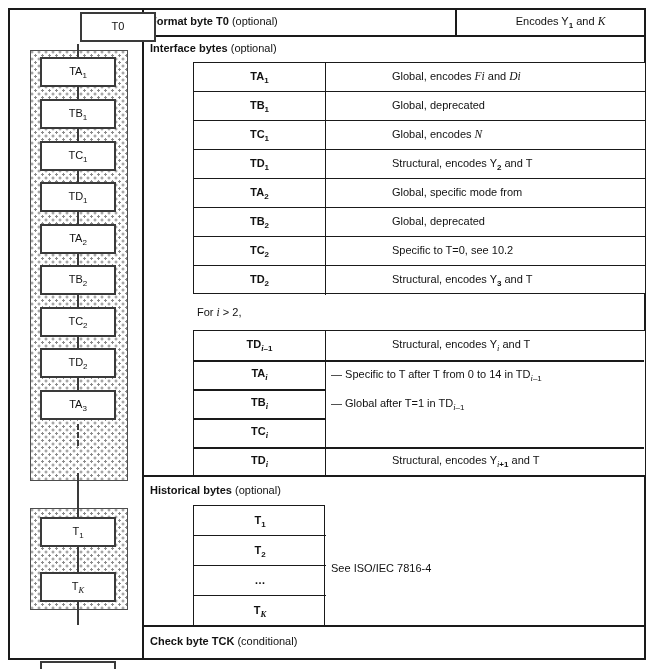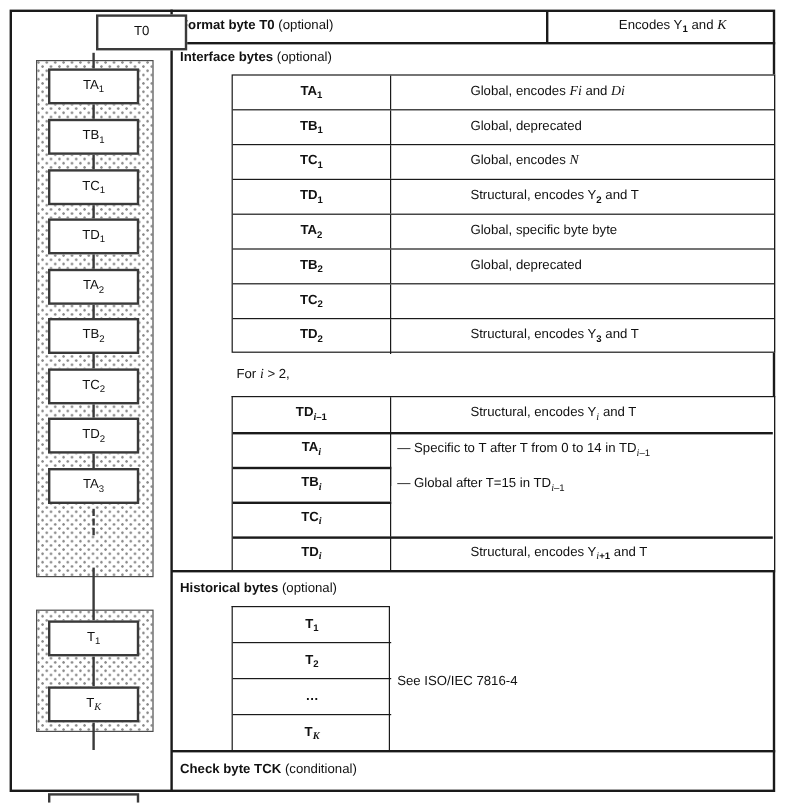--- a/index.html
+++ b/index.html
@@ -91,47 +91,48 @@
     <div class="t-row">
       <div class="ncell"><span>TC</span><sub>1</sub></div>
       <div class="dcell"><span>Global, encodes </span><span class="var">N</span></div>
     </div>
     <div class="t-row">
       <div class="ncell"><span>TD</span><sub>1</sub></div>
       <div class="dcell"><span>Structural, encodes Y</span><sub class="bold">2</sub><span> and T</span></div>
     </div>
     <div class="t-row">
       <div class="ncell"><span>TA</span><sub>2</sub></div>
-      <div class="dcell"><span>Global, specific byte byte</span></div>
+      <div class="dcell"><span>Global, specific mode from</span></div>
     </div>
     <div class="t-row">
       <div class="ncell"><span>TB</span><sub>2</sub></div>
       <div class="dcell"><span>Global, deprecated</span></div>
     </div>
     <div class="t-row">
       <div class="ncell"><span>TC</span><sub>2</sub></div>
+      <div class="dcell"><span>Specific to T=0, see 10.2</span></div>
     </div>
     <div class="t-row">
       <div class="ncell"><span>TD</span><sub>2</sub></div>
       <div class="dcell"><span>Structural, encodes Y</span><sub class="bold">3</sub><span> and T</span></div>
     </div>
   </div>
 
   <div class="abs" style="left:197px;top:294px;height:36px;line-height:36px;"><span>For </span><span class="var">i</span><span> &gt; 2,</span></div>
 
   <div class="tbl" style="top:330px;height:145px;border-bottom:none;">
     <div class="abs ncell" style="left:0;top:0;width:132px;height:29px;border-right:1.5px solid #1a1a1a;"><span>TD</span><sub class="var">i</sub><sub>–1</sub></div>
     <div class="abs ncell" style="left:0;top:29px;width:132px;height:45px;border-right:1.5px solid #1a1a1a;"><span>TA</span><sub class="var">i</sub></div>
     <div class="abs ncell" style="left:0;top:58px;width:132px;height:29px;border-right:1.5px solid #1a1a1a;"><span>TB</span><sub class="var">i</sub></div>
     <div class="abs ncell" style="left:0;top:87px;width:132px;height:29px;border-right:1.5px solid #1a1a1a;"><span>TC</span><sub class="var">i</sub></div>
     <div class="abs ncell" style="left:0;top:116px;width:132px;height:29px;border-right:1.5px solid #1a1a1a;"><span>TD</span><sub class="var">i</sub></div>
 
     <div class="abs dcell" style="left:132px;top:0;width:319px;height:29px;"><span>Structural, encodes Y</span><sub class="var">i</sub><span> and T</span></div>
     <div class="abs" style="left:137px;top:36px;height:15px;line-height:15px;"><span>— Specific to T after T from 0 to 14 in TD</span><sub class="var">i</sub><sub>–1</sub></div>
-    <div class="abs" style="left:137px;top:65px;height:15px;line-height:15px;"><span>— Global after T=15 in TD</span><sub class="var">i</sub><sub>–1</sub></div>
+    <div class="abs" style="left:137px;top:65px;height:15px;line-height:15px;"><span>— Global after T=1 in TD</span><sub class="var">i</sub><sub>–1</sub></div>
     <div class="abs dcell" style="left:132px;top:116px;width:319px;height:29px;"><span>Structural, encodes Y</span><sub class="var">i</sub><sub class="bold">+1</sub><span> and T</span></div>
 
     <div class="hl" style="left:0;top:29px;width:450px;"></div>
     <div class="hl" style="left:0;top:58px;width:132px;"></div>
     <div class="hl" style="left:0;top:87px;width:132px;"></div>
     <div class="hl" style="left:0;top:116px;width:450px;"></div>
   </div>
 
   <div class="hl" style="left:143px;top:475px;width:503px;"></div>
 

